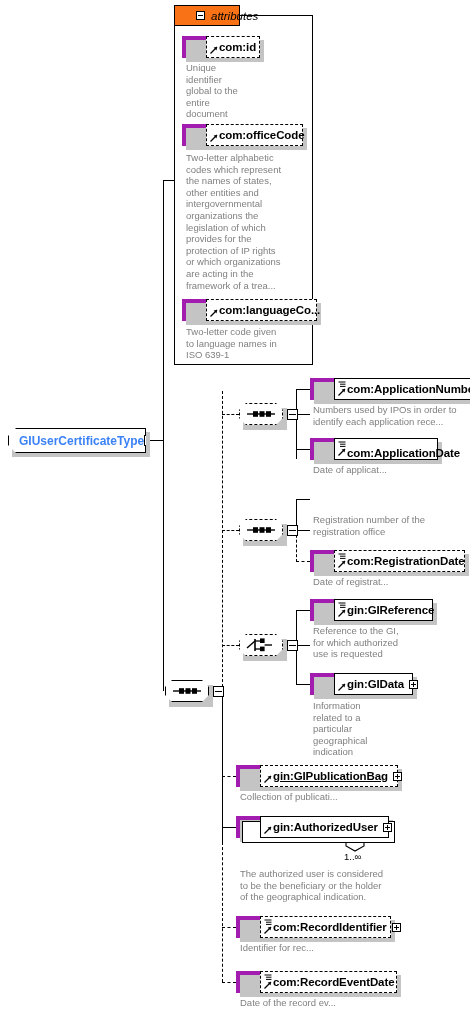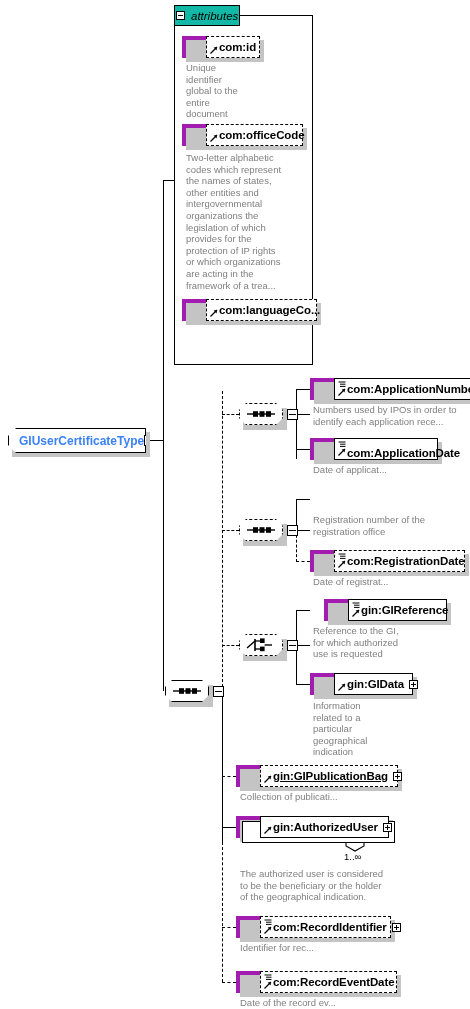--- a/index.html
+++ b/index.html
@@ -13,22 +13,22 @@
   
   .ln{position:absolute;background:#000;}
   .h{height:1px;}
   .v{width:1px;}
   .dh{position:absolute;height:0;border-top:1px dashed #000;}
   .dv{position:absolute;width:0;border-left:1px dashed #000;}
 
   
   .attrs-panel{position:absolute;border:1px solid #000;background:#fff;box-sizing:border-box;}
   .attrs-tab{
-    position:absolute;border:1px solid #000;background:#14b8a6;box-sizing:border-box;
-    display:flex;align-items:center;gap:6px;padding:0 8px 0 1px;
+    position:absolute;border:1px solid #000;background:#f97316;box-sizing:border-box;
+    display:flex;align-items:center;gap:6px;padding:0 8px 0 21px;
     font-style:italic;font-size:11.5px;color:#000;z-index:4;
   }
   .pm{
     width:9px;height:9px;border:1px solid #000;background:#fff;box-sizing:border-box;
     position:relative;flex:0 0 auto;
   }
   .pm::before{content:"";position:absolute;left:1px;right:1px;top:3px;height:1px;background:#000;}
 
   
   .node{position:absolute;box-sizing:border-box;background:#a21caf;z-index:3;padding-left:24px;}
@@ -161,20 +161,21 @@
   <div class="node" style="left:182px;top:299px;">
     <div class="shadow"></div>
     <div class="nbox dashed" style="width:111px;">
       <svg class="arrow" viewBox="0 0 8 8">
         <path d="M0.5 7.5 L7 1" stroke="#000" stroke-width="1.2" fill="none"></path>
         <path d="M7 1 L3.6 1.4 L6.6 4.4 Z" fill="#000"></path>
       </svg>
       <span class="nlabel">com:languageCo...</span>
     </div>
   </div>
+  <div class="desc" style="left:186px;top:326px;width:100px;">Two-letter code given to language names in ISO 639-1</div>
 
   <div style="position:absolute;left:12px;top:432px;width:138px;height:25px;background:#c4c4c4;z-index:2;"></div>
   <div class="rootbox" style="left:8px;top:428px;width:138px;">
     <span class="rootlabel" style="flex:1;">GIUserCertificateType</span>
     <span class="pm" style="width:11px;height:11px;"></span>
   </div>
 
   <div class="comp" style="left:239px;top:403px;">
     <div class="cshadow"></div>
     <div class="cshape"></div>
@@ -274,21 +275,21 @@
       </svg>
       <svg class="arrow" viewBox="0 0 8 8">
         <path d="M0.5 7.5 L7 1" stroke="#000" stroke-width="1.2" fill="none"></path>
         <path d="M7 1 L3.6 1.4 L6.6 4.4 Z" fill="#000"></path>
       </svg>
       <span class="nlabel">com:RegistrationDate</span>
     </div>
   </div>
   <div class="desc" style="left:313px;top:576px;width:150px;">Date of registrat...</div>
 
-  <div class="node" style="left:324px;top:599px;">
+  <div class="node" style="left:310px;top:599px;">
     <div class="shadow"></div>
     <div class="nbox solid" style="width:99px;">
       <svg class="typeicon" viewBox="0 0 8 7">
         <line x1="0.5" y1="1" x2="7.5" y2="1" stroke="#000" stroke-width="1"></line>
         <line x1="2" y1="3.2" x2="7.5" y2="3.2" stroke="#000" stroke-width="1"></line>
         <line x1="2" y1="5.4" x2="7.5" y2="5.4" stroke="#000" stroke-width="1"></line>
       </svg>
       <svg class="arrow" viewBox="0 0 8 8">
         <path d="M0.5 7.5 L7 1" stroke="#000" stroke-width="1.2" fill="none"></path>
         <path d="M7 1 L3.6 1.4 L6.6 4.4 Z" fill="#000"></path>

